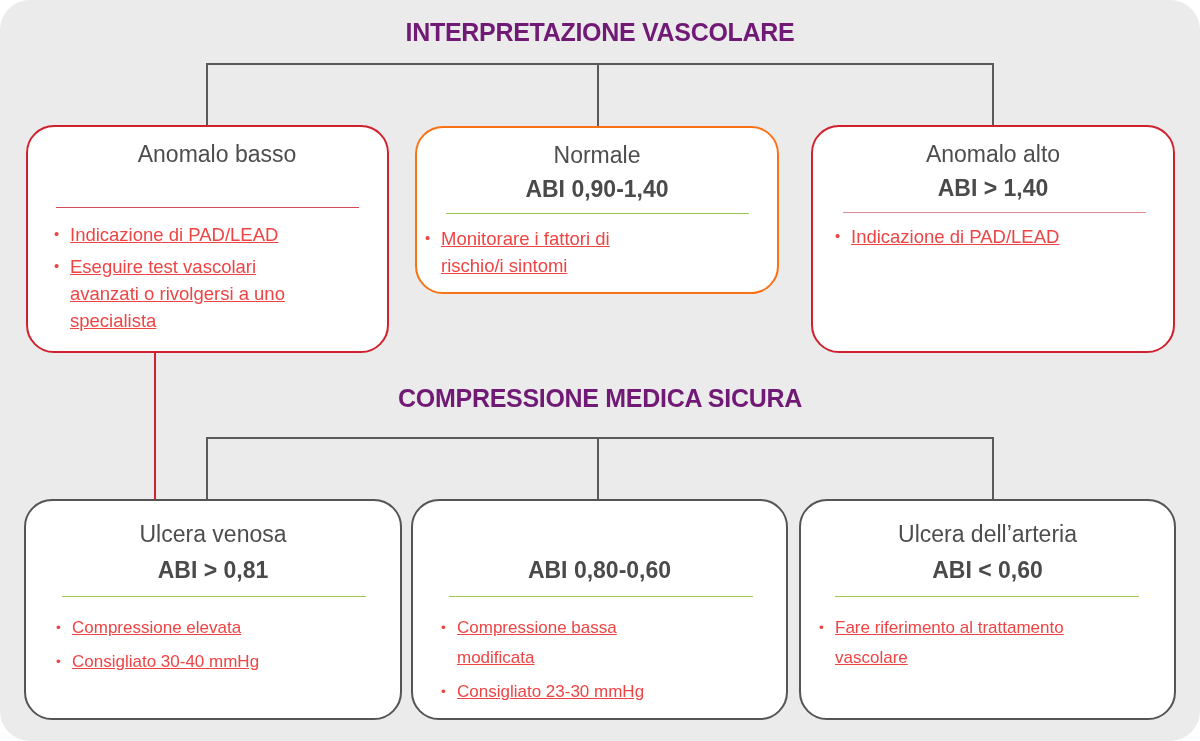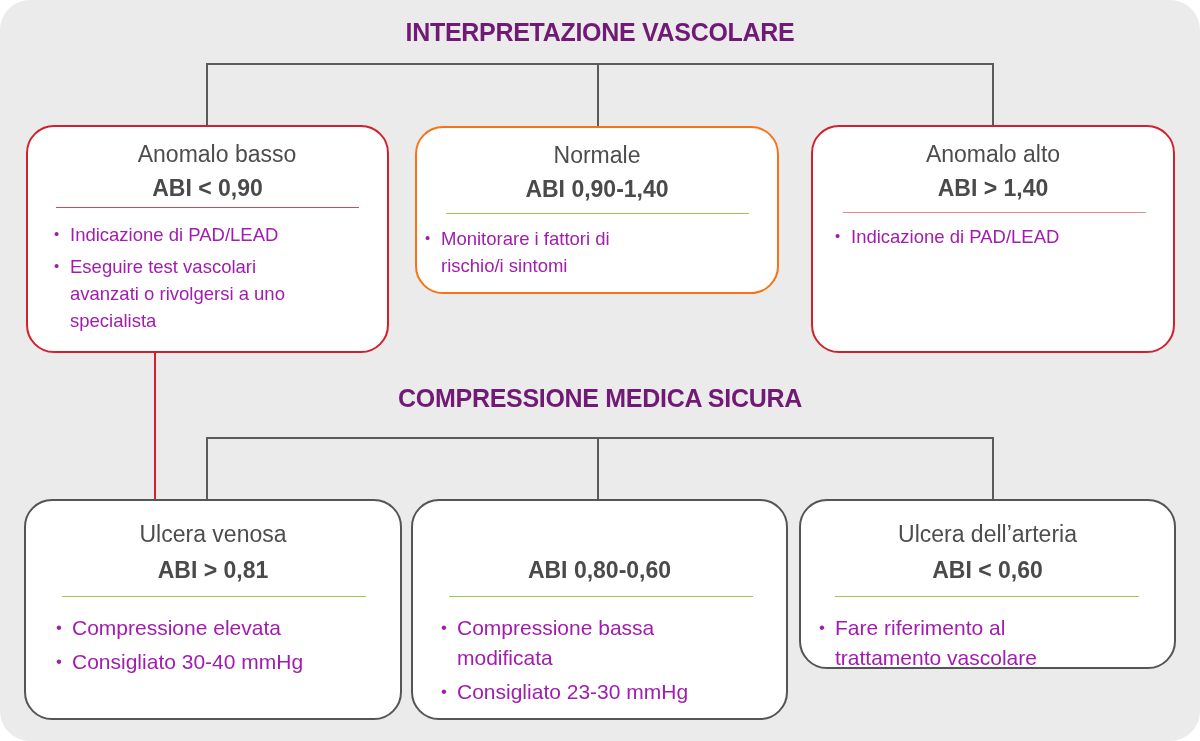--- a/index.html
+++ b/index.html
@@ -17,40 +17,39 @@
     .box.gray { border: 2px solid #555555; }
     .box-title { position: absolute; left: 0; right: 0; text-align: center; font-size: 23px;
                  color: #4d4d4d; font-weight: normal; }
     .box-abi { position: absolute; left: 0; right: 0; text-align: center; font-size: 23px;
                font-weight: bold; color: #4a4a4a; }
     .box-divider { position: absolute; height: 1px; }
     .box-divider.red { background: #d44a52; }
     .box-divider.pink { background: #e08c92; }
     .box-divider.green { background: #9cc94a; }
     ul.bullets { position: absolute; margin: 0; padding: 0; list-style: none; }
-    ul.bullets li { position: relative; padding-left: 16px; color: #a21caf; }
+    ul.bullets li { position: relative; padding-left: 16px; color: #ef4444; text-decoration: underline; }
     ul.bullets li::before { content: "\2022"; position: absolute; left: 0; top: 0; font-size: 0.8em; }
     .top ul.bullets li { font-size: 18.5px; line-height: 27px; margin-bottom: 5px; }
-    .bottom ul.bullets li { font-size: 21px; line-height: 30px; margin-bottom: 4px; }
+    .bottom ul.bullets li { font-size: 17px; line-height: 30px; margin-bottom: 4px; }
   </style>
 </head>
 <body>
 
 <div class="canvas">
 
   <div class="section-title" style="top:18px;">INTERPRETAZIONE VASCOLARE</div>
 
   <div class="line" style="left:207px; top:63px; width:787px; height:1.5px;"></div>
   <div class="line" style="left:206px; top:63px; width:1.5px; height:62px;"></div>
   <div class="line" style="left:597px; top:63px; width:1.5px; height:63px;"></div>
   <div class="line" style="left:992px; top:63px; width:1.5px; height:62px;"></div>
 
   <div class="box red top" style="left:26px; top:125px; width:363px; height:228px;">
     <div class="box-title" style="top:14px;padding-left:19px;">Anomalo basso</div>
-    <div class="box-abi" style="top:48px;">ABI &lt; 0,90</div>
     <div class="box-divider red" style="left:28px; top:80px; width:303px;"></div>
     <ul class="bullets" style="left:26px; top:94px; width:320px;">
       <li>Indicazione di PAD/LEAD</li>
       <li style="width:250px;">Eseguire test vascolari avanzati o rivolgersi a uno specialista</li>
     </ul>
   </div>
 
   <div class="box green top" style="left:415px; top:126px; width:364px; height:168px;">
     <div class="box-title" style="top:14px;">Normale</div>
     <div class="box-abi" style="top:48px;">ABI 0,90-1,40</div>
@@ -90,21 +89,21 @@
 
   <div class="box gray bottom" style="left:411px; top:499px; width:377px; height:221px;">
     <div class="box-abi" style="top:56px;">ABI 0,80-0,60</div>
     <div class="box-divider green" style="left:36px; top:95px; width:304px;"></div>
     <ul class="bullets" style="left:28px; top:112px; width:320px;">
       <li style="width:240px;">Compressione bassa modificata</li>
       <li>Consigliato 23-30 mmHg</li>
     </ul>
   </div>
 
-  <div class="box gray bottom" style="left:799px; top:499px; width:377px; height:170px;">
+  <div class="box gray bottom" style="left:799px; top:499px; width:377px; height:221px;">
     <div class="box-title" style="top:20px;">Ulcera dell’arteria</div>
     <div class="box-abi" style="top:56px;">ABI &lt; 0,60</div>
     <div class="box-divider green" style="left:34px; top:95px; width:304px;"></div>
     <ul class="bullets" style="left:18px; top:112px; width:260px;">
       <li style="width:230px;">Fare riferimento al trattamento vascolare</li>
     </ul>
   </div>
 
 </div>
 

